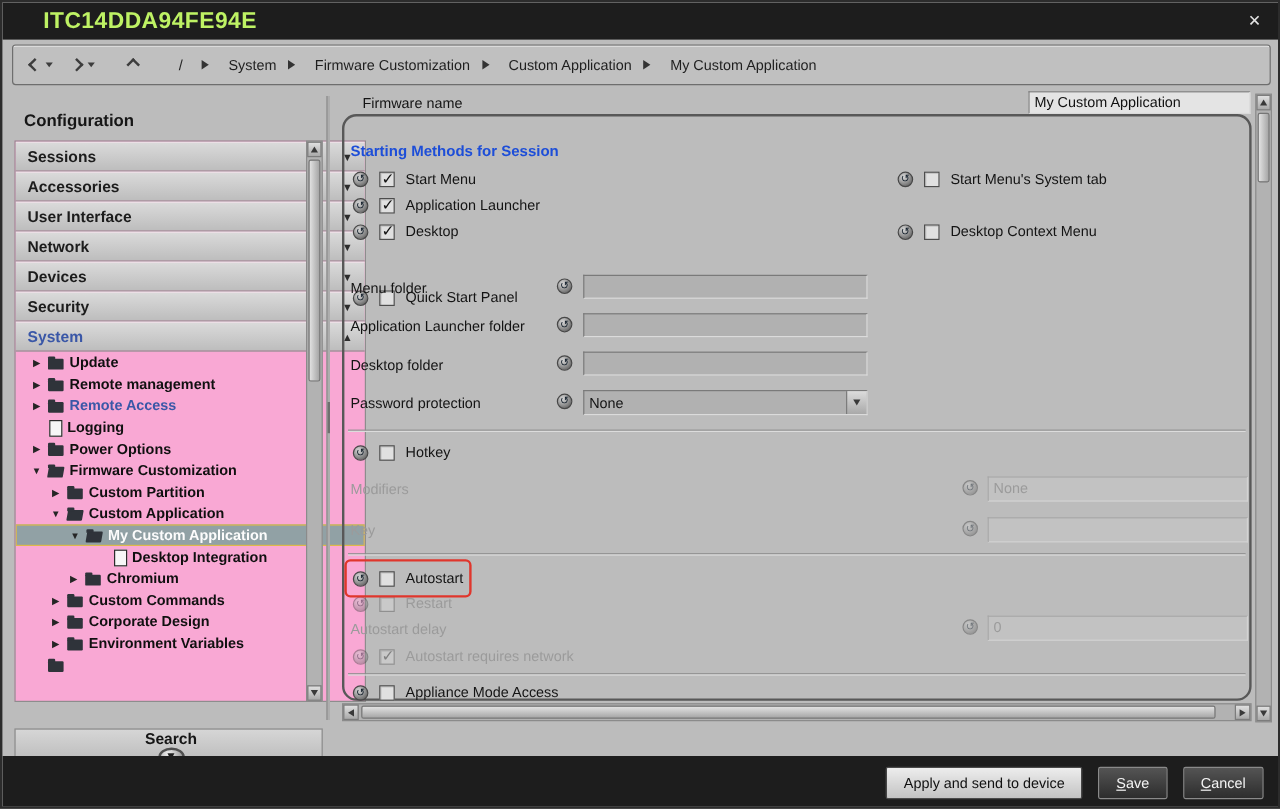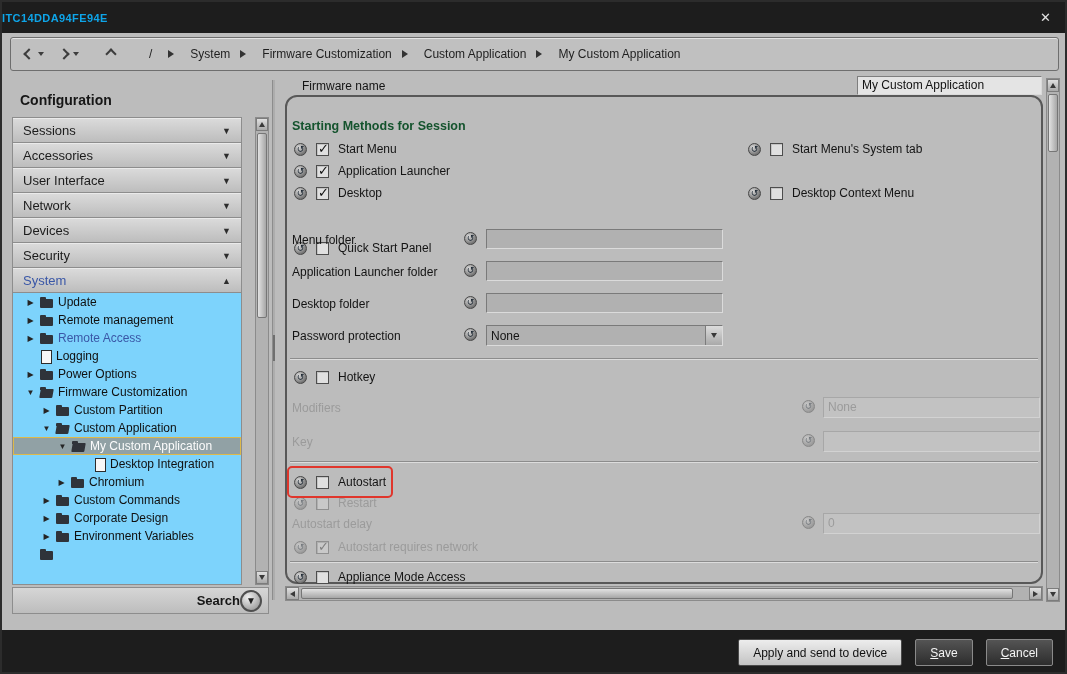--- a/index.html
+++ b/index.html
@@ -2,75 +2,75 @@
 <html><head>
 <meta charset="utf-8">
 <style>
   * { margin:0; padding:0; box-sizing:border-box; }
   html,body { width:1067px; height:674px; }
   body { font-family:"Liberation Sans","DejaVu Sans",sans-serif; background:#9a9a9a; }
   .window { position:relative; width:1067px; height:674px; background:#bcbcbc; border:2px solid #2c2c2c; overflow:hidden; }
 
   
   .titlebar { position:absolute; left:0; top:0; right:0; height:31px; background:#1d1d1d; display:flex; align-items:center; }
-  .title { color:#0ea5e9; font-weight:bold; font-size:11px; letter-spacing:.4px; }
+  .title { color:#bef264; font-weight:bold; font-size:19px; margin-left:34px; letter-spacing:.4px; }
   .close { position:absolute; right:14px; top:8px; color:#e2e2e2; font-size:13px; cursor:default; }
 
   
   .navbar { position:absolute; left:8px; top:35px; width:1049px; height:34px; background:#c0c0c0; border:1px solid #6e6e6e; border-radius:3px; display:flex; align-items:center; font-size:12px; color:#1f1f1f; box-shadow:inset 0 1px 0 #e4e4e4; }
   .chev { display:inline-block; width:8px; height:8px; border:solid #3d3d3d; border-width:0 2px 2px 0; }
   .chev.left { transform:rotate(135deg); }
   .chev.right { transform:rotate(-45deg); }
   .chev.up { transform:rotate(-135deg); }
   .caret { display:inline-block; width:0; height:0; border-left:3px solid transparent; border-right:3px solid transparent; border-top:4px solid #3d3d3d; margin-left:5px; }
   .navgroup { display:flex; align-items:center; }
   .csep { display:inline-block; width:0; height:0; border-top:4px solid transparent; border-bottom:4px solid transparent; border-left:6px solid #333; }
   .crumb { margin:0 0 0 6px; }
   .crumbs { display:flex; align-items:center; gap:10px; margin-left:16px; }
 
   
   .config-heading { position:absolute; left:18px; top:90px; font-weight:bold; font-size:14px; color:#161616; }
-  .sidepanel { position:absolute; left:10px; top:115px; width:230px; height:468px; background:#7dd3fc; border:1px solid #8d8d8d; overflow:hidden; }
+  .sidepanel { position:absolute; left:10px; top:115px; width:293px; height:468px; background:#f9a8d4; border:1px solid #8d8d8d; overflow:hidden;font-weight:bold; }
   .acc-row { height:25px; display:flex; align-items:center; justify-content:space-between; padding:0 10px; background:linear-gradient(#dadada,#bdbdbd); border-bottom:1px solid #8d8d8d; border-top:1px solid #eaeaea; font-size:13px; color:#1c1c1c; }
   .acc-row .arr { font-size:9px; color:#2d2d2d; }
   .acc-row.active .acc-label { color:#3a57a7; }
   .trow { height:18px; display:flex; align-items:center; gap:4px; font-size:12px; color:#101010; white-space:nowrap; }
   .trow.lvl1 { padding-left:12px; }
   .trow.lvl2 { padding-left:28px; }
   .trow.lvl3 { padding-left:43px; }
   .trow.lvl4 { padding-left:66px; }
   .trow.selected { background:#91a1a5; border:1px solid #ddb94a; color:#fcfcfc; }
   .trow.accent .tlabel { color:#3a57a7; }
   .tarrow { width:11px; flex:0 0 11px; font-size:8px; color:#252525; text-align:center; }
   .tlabel { color:inherit; }
   .ticon { position:relative; width:14px; height:12px; flex:0 0 14px; }
   .ticon.folder::before, .ticon.folder-open::before { content:""; position:absolute; left:0; top:3px; width:13px; height:9px; background:#2f333a; border-radius:1px; }
   .ticon.folder::after, .ticon.folder-open::after { content:""; position:absolute; left:0; top:1px; width:6px; height:3px; background:#2f333a; border-radius:1px 1px 0 0; }
   .ticon.folder-open::before { transform:skewX(-10deg); }
   .ticon.page { width:12px; flex:0 0 12px; }
   .ticon.page::before { content:""; position:absolute; left:1px; top:0; width:9px; height:12px; background:#f7f7f7; border:1px solid #2c2c2c; }
-  .searchbar { position:absolute; left:10px; top:585px; width:257px; height:27px; background:linear-gradient(#d6d6d6,#bdbdbd); border:1px solid #8d8d8d; display:flex; align-items:center; justify-content:flex-end; padding:0 6px 0 10px; font-weight:bold; font-size:13px; color:#161616; }
+  .searchbar { position:absolute; left:10px; top:605px; width:257px; height:27px; background:linear-gradient(#d6d6d6,#bdbdbd); border:1px solid #8d8d8d; display:flex; align-items:center; justify-content:flex-start; padding:0 6px 0 10px; font-weight:bold; font-size:13px; color:#161616;flex-direction:column; }
   .search-circle { width:22px; height:22px; border-radius:50%; background:radial-gradient(circle at 35% 30%, #f0f0f0, #9d9d9d 80%); border:2px solid #4f4f4f; display:flex; align-items:center; justify-content:center; font-size:10px; color:#1d1d1d; }
 
   
   .sbar { position:absolute; background:#b2b2b2; border:1px solid #8b8b8b; }
   .sbtn { position:absolute; background:linear-gradient(#e0e0e0,#a9a9a9); border:1px solid #7c7c7c; display:flex; align-items:center; justify-content:center; }
   .sthumb { position:absolute; background:linear-gradient(90deg,#e2e2e2,#a6a6a6); border:1px solid #767676; border-radius:2px; }
   .sthumb.h { background:linear-gradient(#e2e2e2,#a6a6a6); }
   .tri-up { width:0; height:0; border-left:3px solid transparent; border-right:3px solid transparent; border-bottom:5px solid #393939; }
   .tri-down { width:0; height:0; border-left:3px solid transparent; border-right:3px solid transparent; border-top:5px solid #393939; }
   .tri-left { width:0; height:0; border-top:3px solid transparent; border-bottom:3px solid transparent; border-right:5px solid #393939; }
   .tri-right { width:0; height:0; border-top:3px solid transparent; border-bottom:3px solid transparent; border-left:5px solid #393939; }
 
   
   .splitter { position:absolute; left:270px; top:78px; width:3px; height:520px; background:#adadad; border-left:1px solid #8d8d8d; }
   .splitter::after { content:""; position:absolute; left:0; top:255px; width:2px; height:26px; background:#6f6f6f; }
   .flabel { position:absolute; font-size:12px; color:#141414; white-space:nowrap; }
   .flabel.dis { color:#9b9b9b; }
-  .gheading { position:absolute; font-weight:bold; font-size:12.5px; color:#14532d; }
+  .gheading { position:absolute; font-weight:bold; font-size:12.5px; color:#1d4ed8; }
   .frame { position:absolute; left:283px; top:93px; width:758px; height:489px; border:2px solid #585858; border-radius:12px; }
   .sep { position:absolute; height:2px; border-top:1px solid #8c8c8c; border-bottom:1px solid #dcdcdc; }
   .crow { position:absolute; display:flex; align-items:center; gap:9px; height:16px; }
   .reset { width:13px; height:13px; flex:0 0 13px; border-radius:50%; background:radial-gradient(circle at 35% 30%, #d9d9d9, #6c6c6c 78%); border:1px solid #474747; position:relative; }
   .reset::after { content:"\21BA"; position:absolute; left:0; right:0; top:0; bottom:0; font-size:9px; line-height:11px; text-align:center; color:#16222e; }
   .reset.abs { position:absolute; }
   .reset.dis { opacity:.45; }
   .cbx { width:13px; height:13px; flex:0 0 13px; background:#e0e0e0; border:1px solid #4d4d4d; position:relative; box-shadow:inset 1px 1px 0 rgba(0,0,0,.12); }
   .cbx.checked::after { content:"\2713"; position:absolute; left:1px; top:-3px; font-size:13px; font-weight:bold; color:#0e0e0e; }
   .cbx.dis { border-color:#909090; background:#c9c9c9; }

